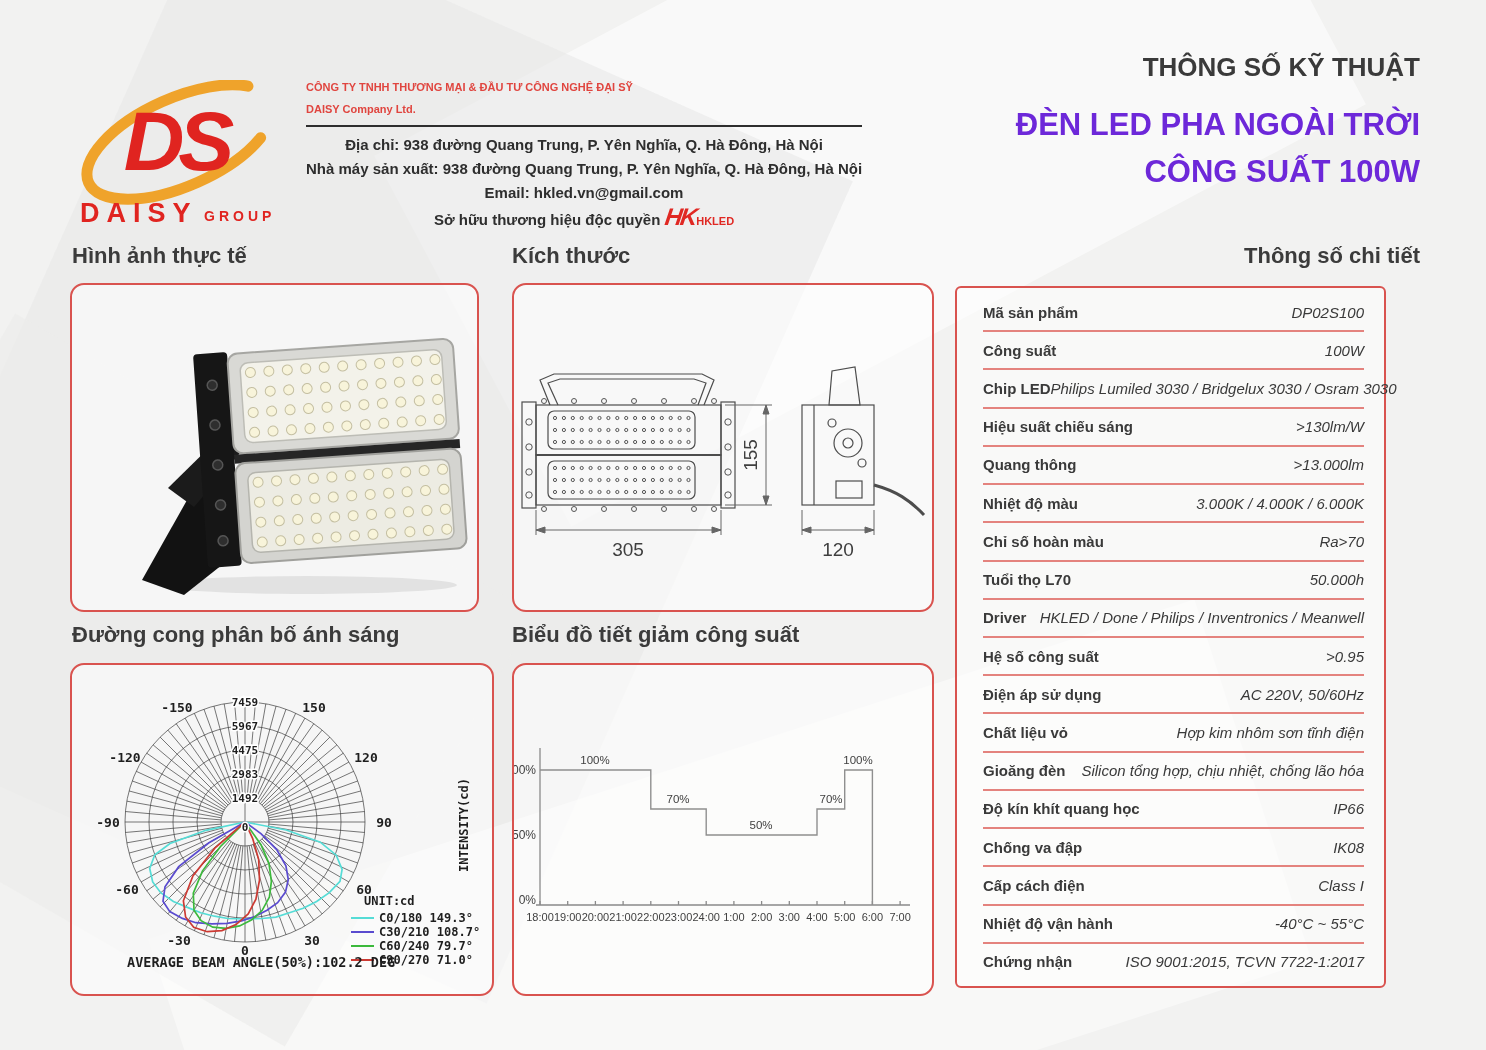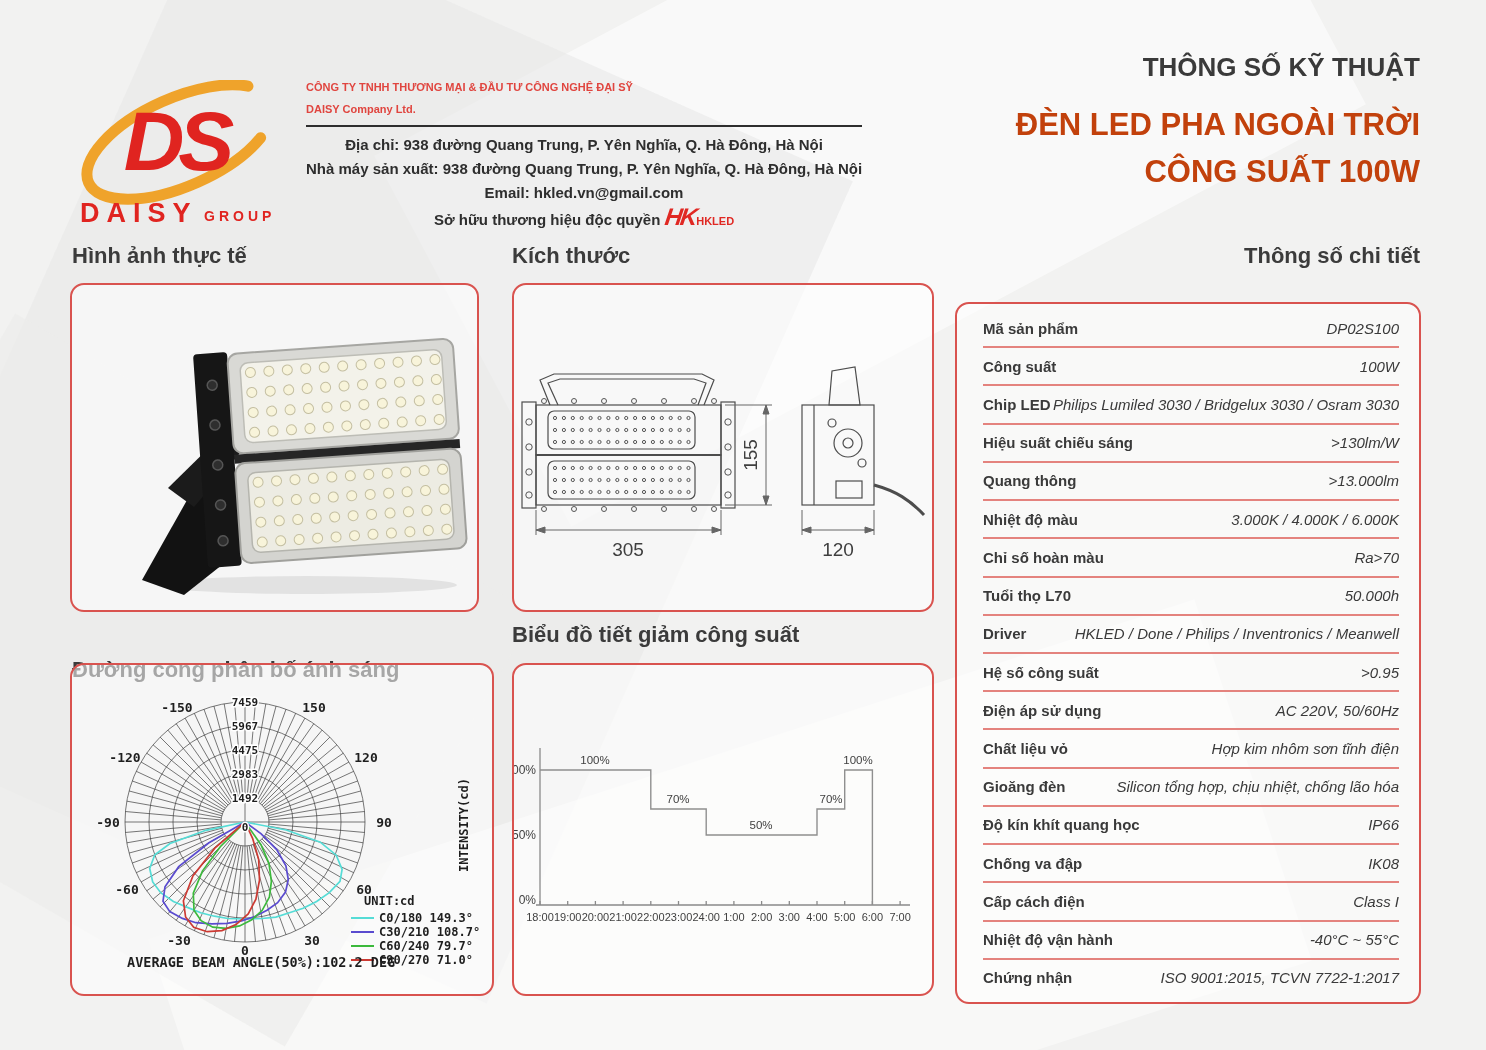--- a/index.html
+++ b/index.html
@@ -21,26 +21,26 @@
     position:absolute;border:2px solid #d9534f;border-radius:14px;
     background:rgba(255,255,255,.55);
   }
   .sec-h{position:absolute;font-size:22px;font-weight:bold;color:#3b3b3b;white-space:nowrap;}
 
   
   .co-name{color:#e0453f;font-weight:bold;font-size:11px;line-height:22px;white-space:nowrap;}
   .co-line{font-weight:bold;font-size:15px;line-height:24px;color:#2e2e2e;white-space:nowrap;text-align:center;}
   .co-div{height:2px;background:#2e2e2e;margin:5px 0 6px 0;width:556px;}
   .doc-title{font-size:26px;font-weight:bold;color:#3a3a3a;text-align:right;}
-  .prod-title{font-size:31px;font-weight:bold;color:#c2410c;text-align:right;line-height:47px;}
+  .prod-title{font-size:31px;font-weight:bold;color:#6d28d9;text-align:right;line-height:47px;}
 
   
-  .spec-table{position:absolute;left:955px;top:286px;width:466px;height:702px;
-    border:2px solid #d9534f;border-radius:14px;background:rgba(255,255,255,.5);
-    display:flex;flex-direction:column;padding:6px 0;box-sizing:border-box;margin-top:16px;}
+  .spec-table{position:absolute;left:955px;top:286px;width:431px;height:702px;
+    border:2px solid #d9534f;border-radius:6px;background:rgba(255,255,255,.5);
+    display:flex;flex-direction:column;padding:6px 0;box-sizing:border-box;}
   .spec-row{flex:1;display:flex;align-items:center;margin:0 20px 0 26px;
     border-bottom:2px solid #e4837e;min-height:0;}
   .spec-row:last-child{border-bottom:none;}
   .spec-label{font-weight:bold;font-size:15px;color:#3a3a3a;white-space:nowrap;}
   .spec-value{margin-left:auto;font-style:italic;font-size:15px;color:#3a3a3a;white-space:nowrap;text-align:right;}
 
   .mono{font-family:"DejaVu Sans Mono",monospace;}
   svg text{user-select:none;}
   .halo{paint-order:stroke;stroke:#ffffff;stroke-width:3px;}
 
@@ -81,21 +81,21 @@
 
 <div class="abs" style="right:66px;top:52px;width:560px;">
   <div class="doc-title">THÔNG SỐ KỸ THUẬT</div>
   <div class="prod-title" style="margin-top:18px;">ĐÈN LED PHA NGOÀI TRỜI</div>
   <div class="prod-title">CÔNG SUẤT 100W</div>
 </div>
 
 <div class="sec-h" style="left:72px;top:243px;">Hình ảnh thực tế</div>
 <div class="sec-h" style="left:512px;top:243px;">Kích thước</div>
 <div class="sec-h" style="right:66px;top:243px;">Thông số chi tiết</div>
-<div class="sec-h" style="left:72px;top:622px;margin-top:35px;">Đường cong phân bố ánh sáng</div>
+<div class="sec-h" style="left:72px;top:622px;">Đường cong phân bố ánh sáng</div>
 <div class="sec-h" style="left:512px;top:622px;">Biểu đồ tiết giảm công suất</div>
 
 <div class="box" style="left:70px;top:283px;width:405px;height:325px;">
   <svg width="401" height="321" viewBox="0 0 401 321">
     <ellipse cx="235" cy="300" rx="150" ry="9" fill="rgba(0,0,0,0.08)"></ellipse>
 
     <polygon points="70,295 128,192 160,208 160,272 112,310" fill="#121212"></polygon>
     <polygon points="96,203 152,148 168,168 122,222" fill="#1b1b1b"></polygon>
     <circle cx="150" cy="198" r="17" fill="#0c0c0c" stroke="#3a3a3a" stroke-width="2"></circle>
     <circle cx="150" cy="198" r="5" fill="#2c2c2c"></circle>

